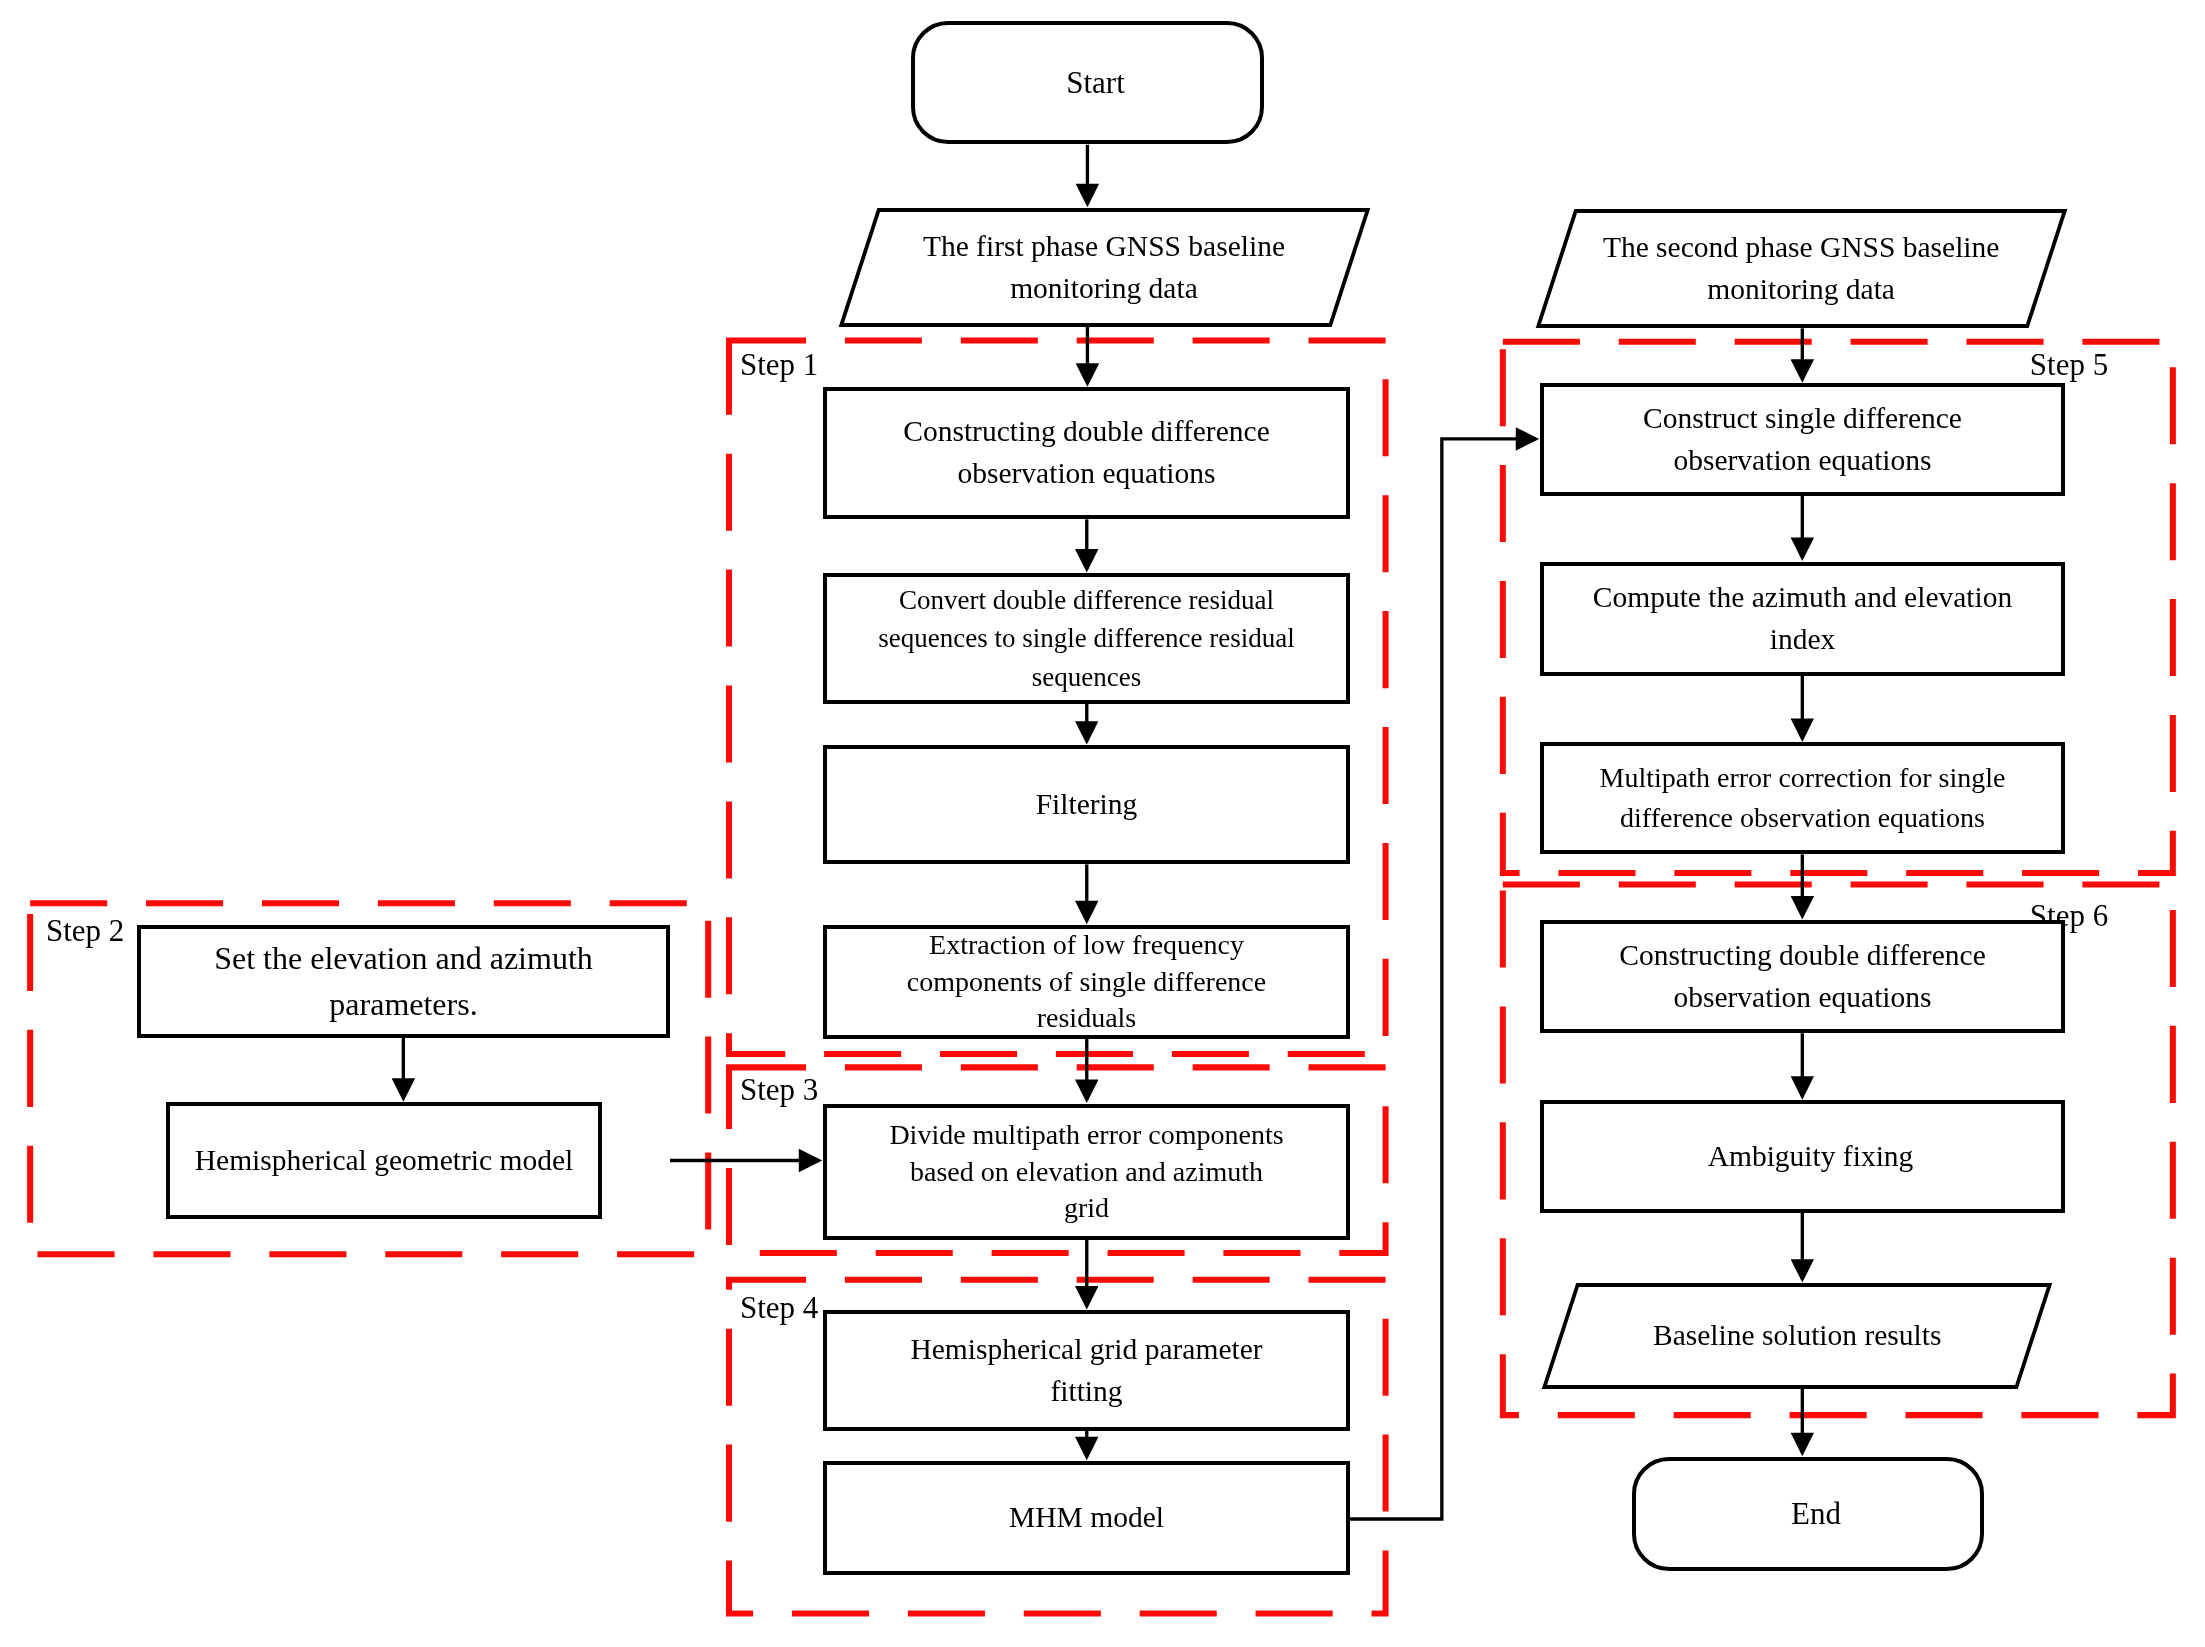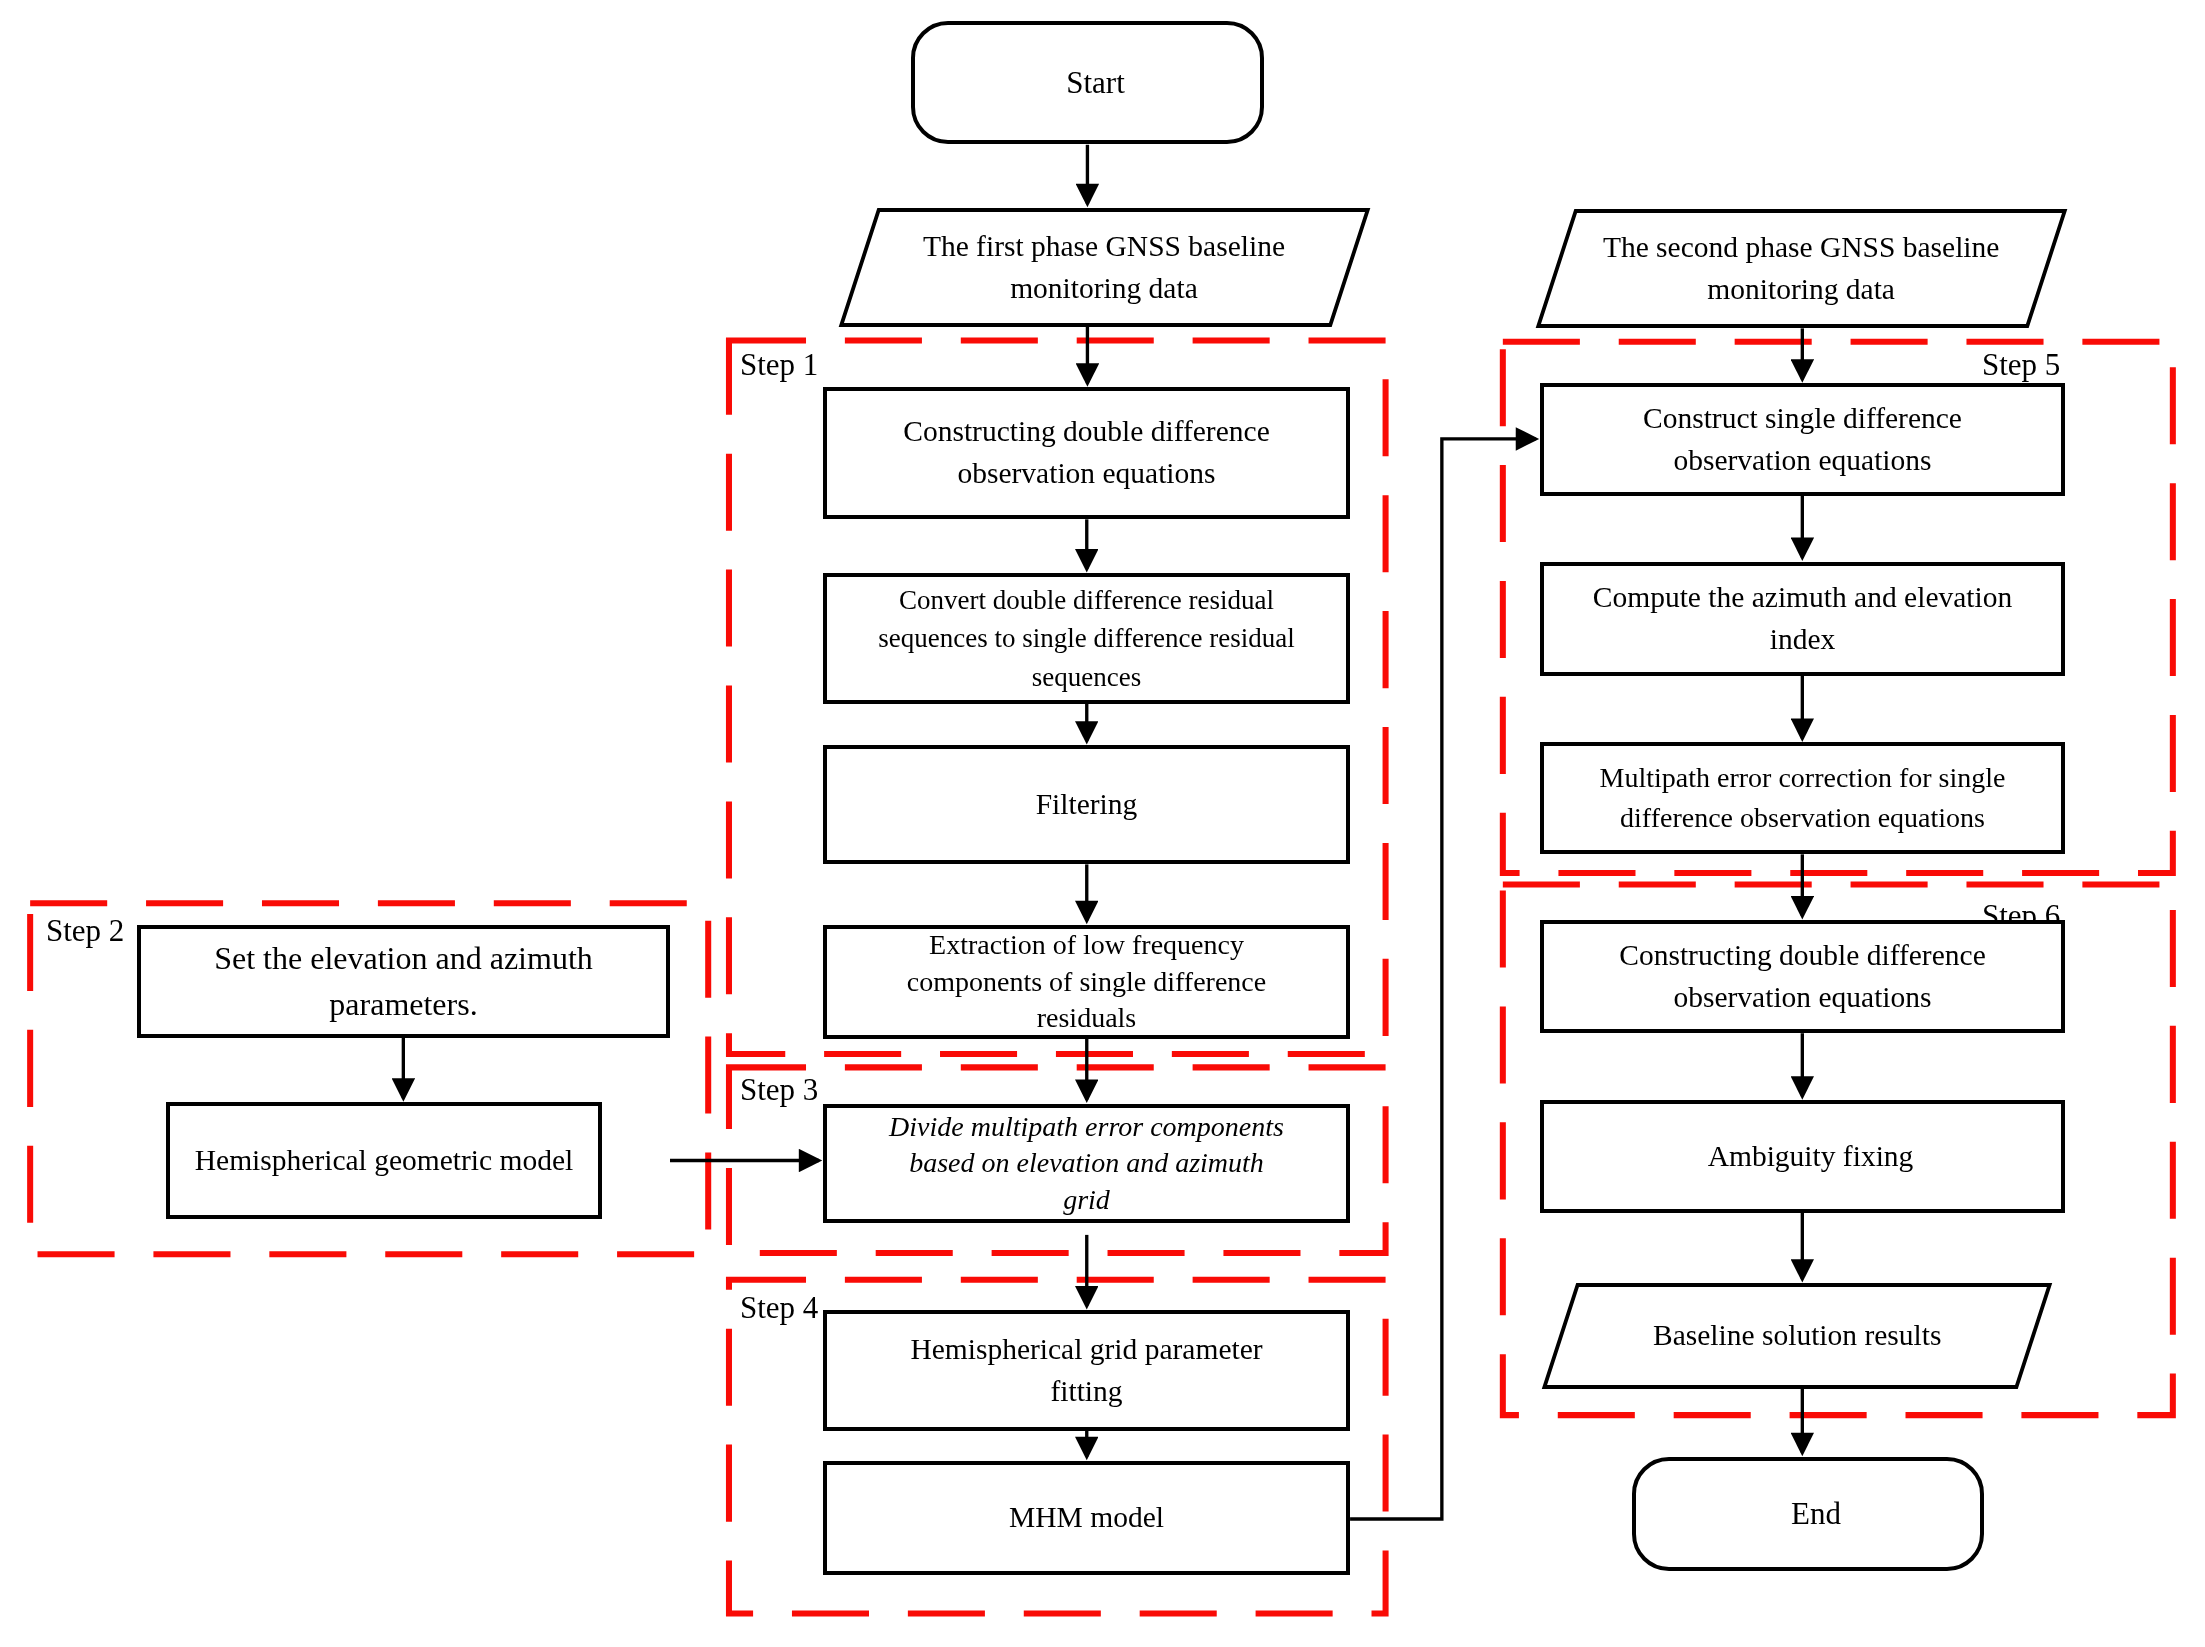--- a/index.html
+++ b/index.html
@@ -18,21 +18,21 @@
     text-align:center; font-size:29.5px; line-height:1.42;
   }
   .node span { white-space:pre-line; display:block; }
   .terminator { border-radius:37px; font-size:31px;padding-left:16px; }
   .para { transform:skewX(-18deg); }
   .para > span { transform:skewX(18deg); }
   .fs39 { font-size:32px; }
   .fs40 { font-size:27px; }
   .fs42 { font-size:28px; }
   .step-label { position:absolute; font-size:31px; color:var(--ink); white-space:nowrap; }
-  .right { text-align:left; }
+  .right { text-align:center; }
 </style>
 </head>
 <body>
 
 <div class="canvas">
 
   <svg class="wires" viewBox="0 0 3291 2458">
     <defs>
       <marker id="ah" viewBox="0 0 10 10" refX="8.5" refY="5" markerWidth="8" markerHeight="7" orient="auto-start-reverse">
         <path class="ah" d="M0 0 L10 5 L0 10 z"></path>
@@ -90,21 +90,21 @@
 sequences</span>
   </div>
   <div class="node" style="left:823px; top:745px; width:527px; height:119px;">
     <span>Filtering</span>
   </div>
   <div class="node fs42" style="left:823px; top:925px; width:527px; height:114px; line-height:1.3;">
     <span>Extraction of low frequency
 components of single difference
 residuals</span>
   </div>
-  <div class="node fs42" style="left:823px; top:1104px; width:527px; height:119px; line-height:1.3;font-style:italic;">
+  <div class="node fs42" style="left:823px; top:1104px; width:527px; height:136px; line-height:1.3;">
     <span>Divide multipath error components
 based on elevation and azimuth
 grid</span>
   </div>
   <div class="node" style="left:823px; top:1310px; width:527px; height:121px;">
     <span>Hemispherical grid parameter
 fitting</span>
   </div>
   <div class="node" style="left:823px; top:1461px; width:527px; height:114px;">
     <span>MHM model</span>

